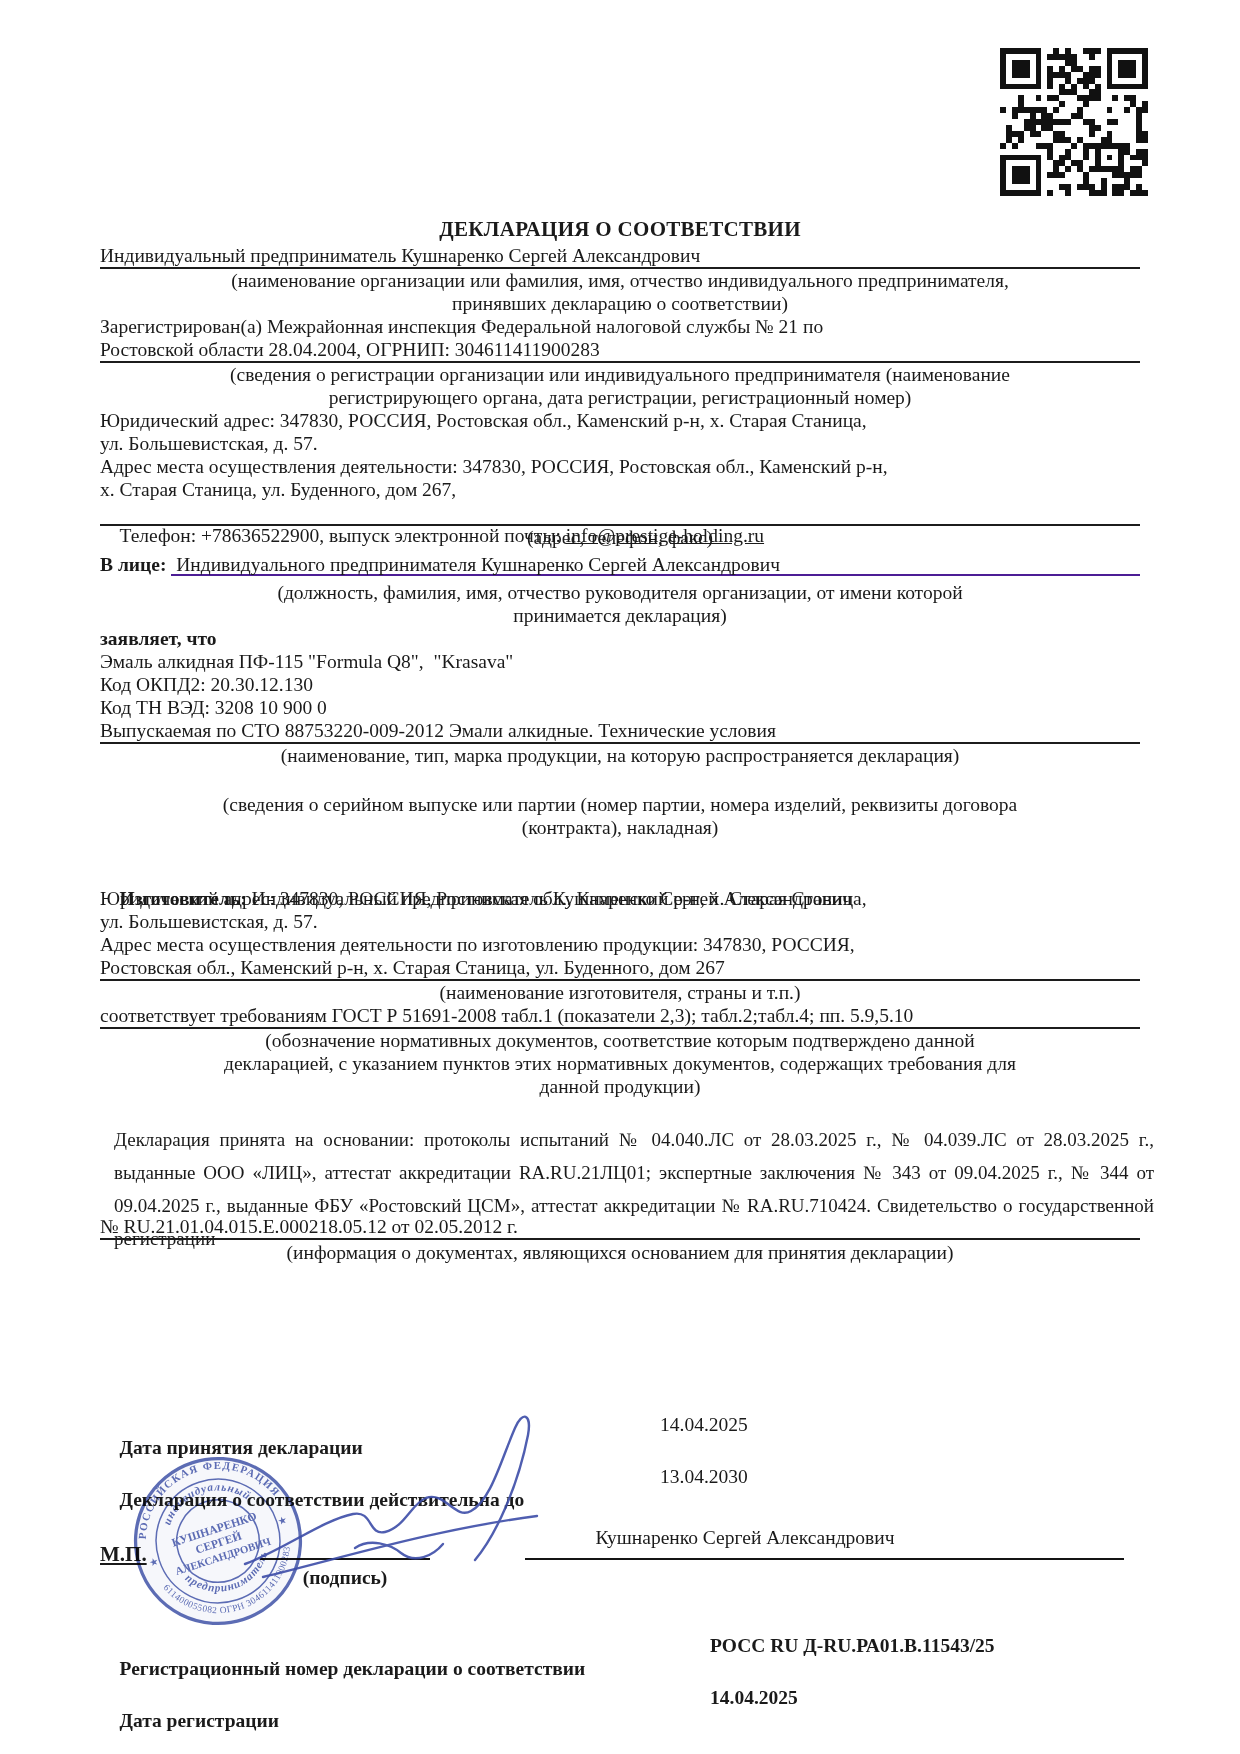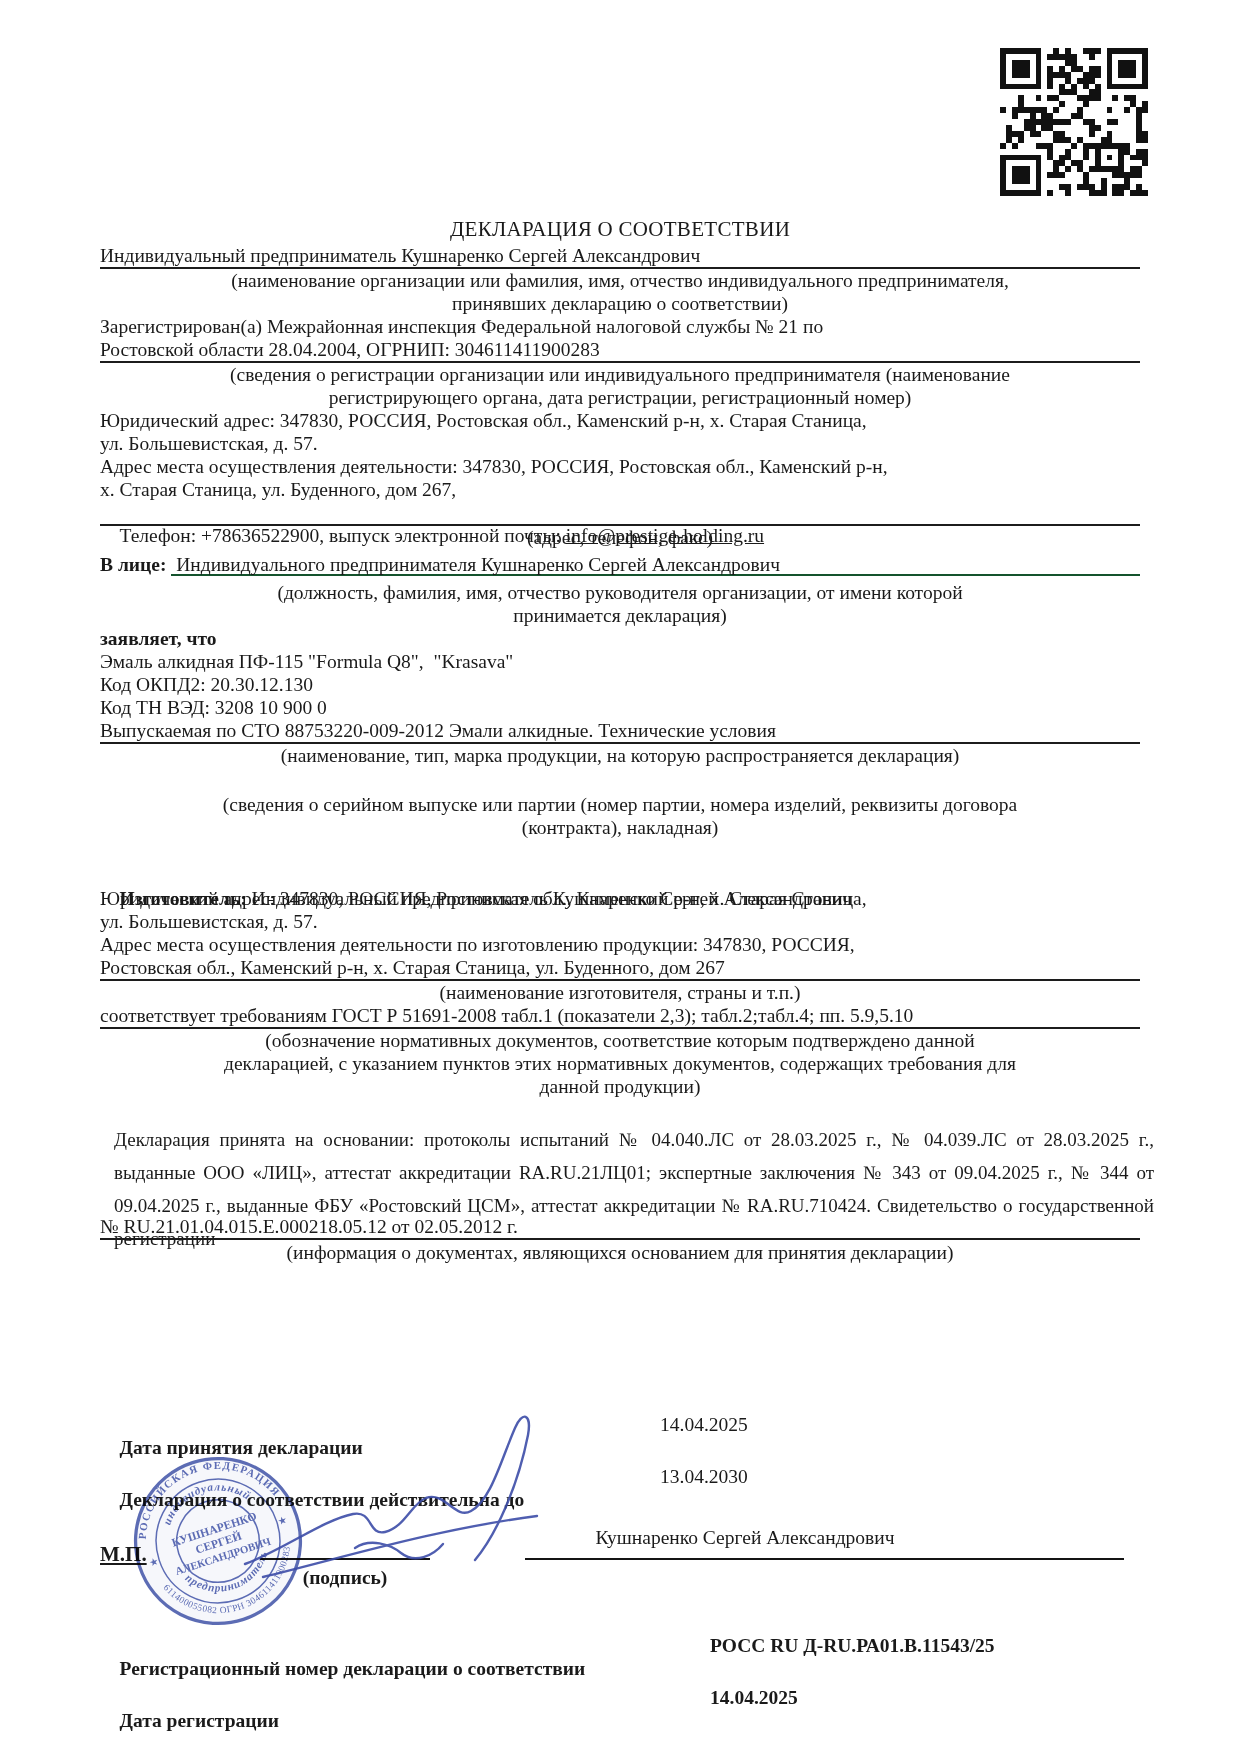--- a/index.html
+++ b/index.html
@@ -10,22 +10,22 @@
     color:#1a1a1a;
   }
   .row {
     position:absolute; left:100px; width:1040px; height:23px;
     font-size:19.5px; line-height:23px; white-space:pre;
   }
   .center { text-align:center; }
   .bold   { font-weight:700; }
   .uline  { border-bottom:2px solid #1c1c1c; }
   .flex   { display:flex; }
-  .fillline { flex:1 1 auto; border-bottom:2px solid #14532d; white-space:pre; }
-  .title  { font-size:21px; font-weight:400; letter-spacing:.3px; }
+  .fillline { flex:1 1 auto; border-bottom:2px solid #4c1d95; white-space:pre; }
+  .title  { font-size:21px; font-weight:700; letter-spacing:.3px; }
   .para   {
     position:absolute; left:114px; width:1040px;
     font-size:19px; line-height:33px; text-align:justify; white-space:normal;
   }
   .value  { position:absolute; left:560px; top:0; white-space:pre; }
   .value2 { position:absolute; left:610px; top:0; white-space:pre;text-align:center; }
   .email  { text-decoration:underline; }
   .hr     { position:absolute; height:0; border-top:2px solid #141414; }
   .mp     { font-size:21px;text-decoration:underline; }
   .sigcap { font-weight:700; }

